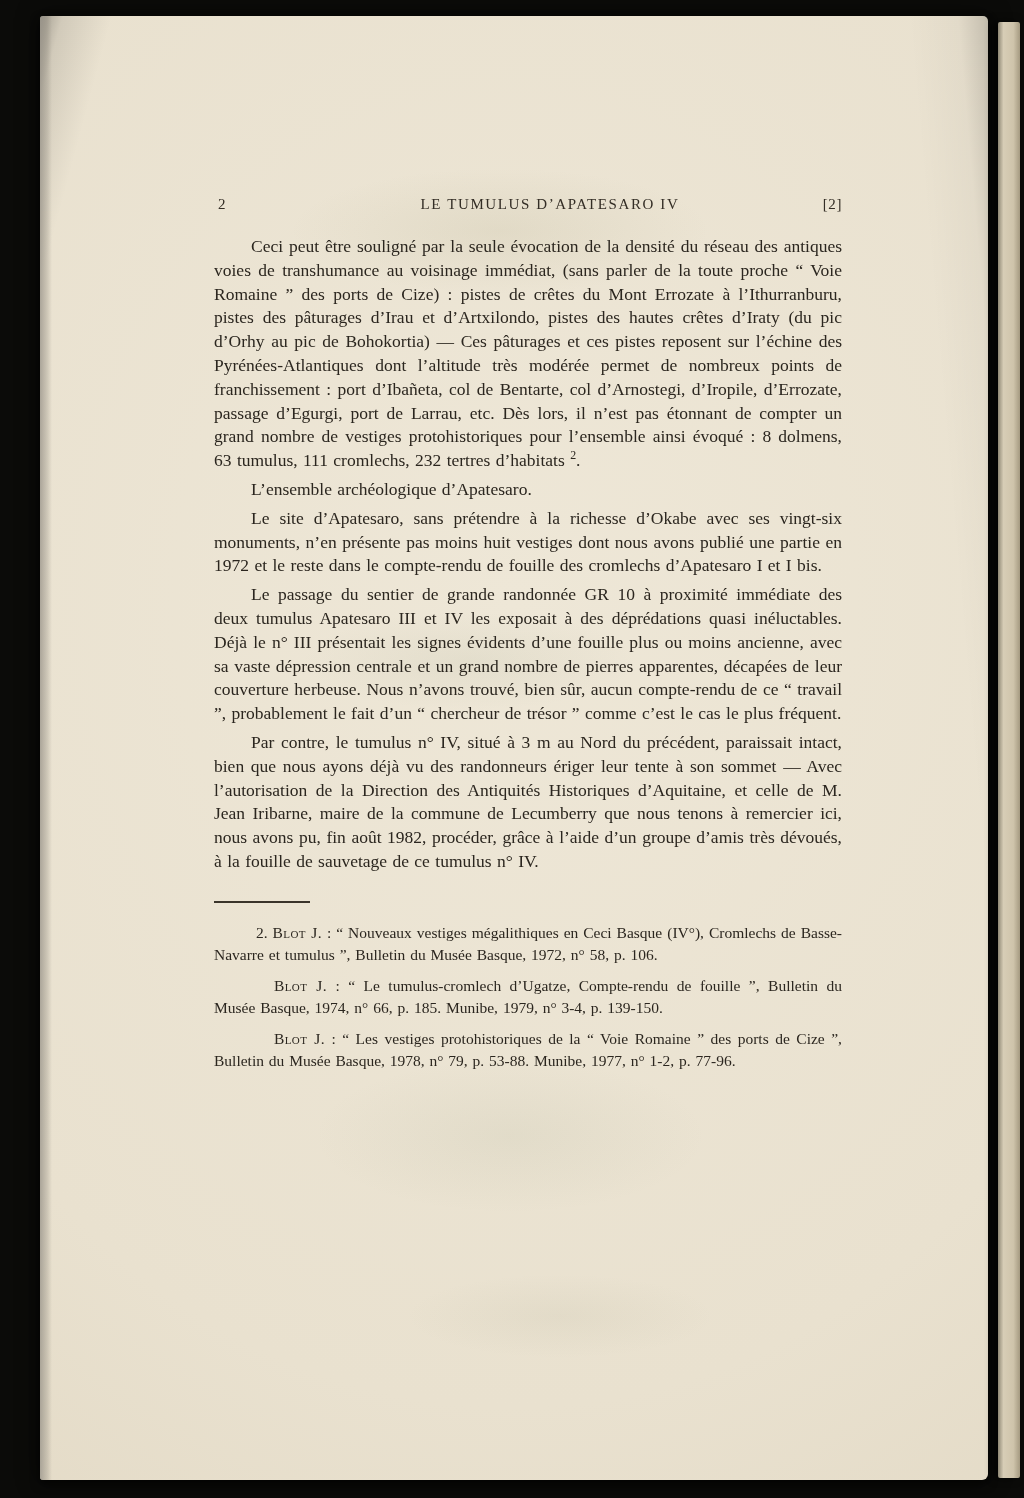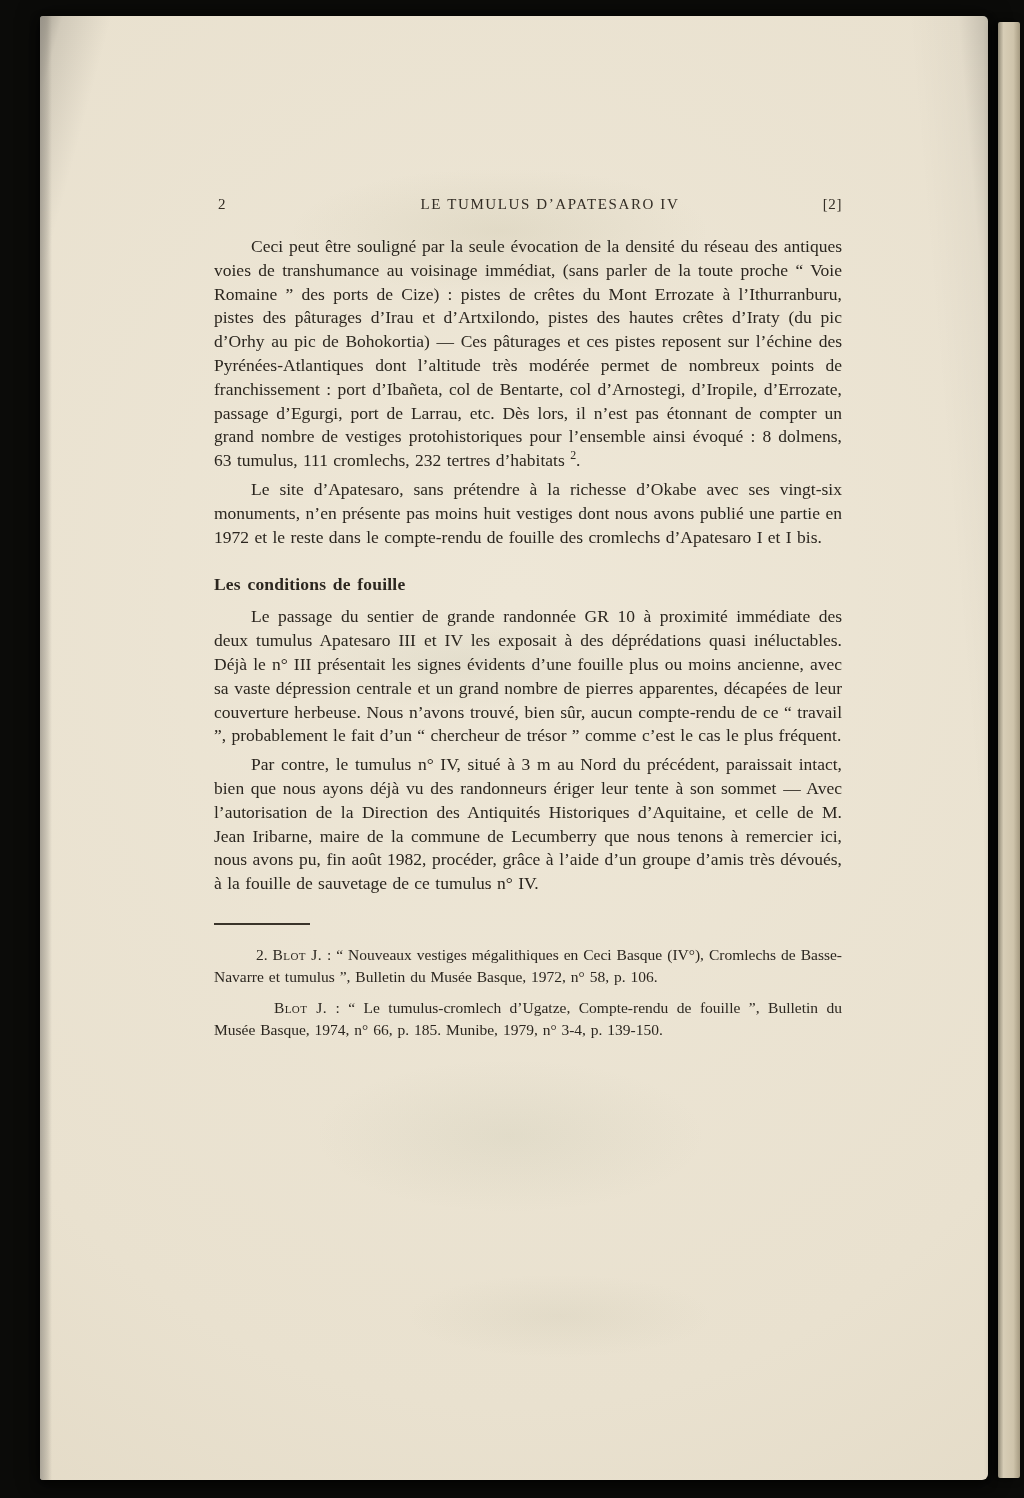--- a/index.html
+++ b/index.html
@@ -152,31 +152,32 @@
     <div class="text-area">
 
       <div class="running-header">
         <span class="hdr-left">2</span>
         <span class="hdr-title">LE TUMULUS D’APATESARO IV</span>
         <span class="hdr-right">[2]</span>
       </div>
 
       <div class="body-text">
           <p class="body-para"><span>Ceci peut être souligné par la seule évocation de la densité du réseau des antiques voies de transhumance au voisinage immédiat, (sans parler de la toute proche “ Voie Romaine ” des ports de Cize) : pistes de crêtes du Mont Errozate à l’Ithurranburu, pistes des pâturages d’Irau et d’Artxilondo, pistes des hautes crêtes d’Iraty (du pic d’Orhy au pic de Bohokortia) — Ces pâturages et ces pistes reposent sur l’échine des Pyrénées-Atlantiques dont l’altitude très modérée permet de nombreux points de franchissement : port d’Ibañeta, col de Bentarte, col d’Arnostegi, d’Iropile, d’Errozate, passage d’Egurgi, port de Larrau, etc. Dès lors, il n’est pas étonnant de compter un grand nombre de vestiges protohistoriques pour l’ensemble ainsi évoqué : 8 dolmens, 63 tumulus, 111 cromlechs, 232 tertres d’habitats </span><span class="seg-sup">2</span><span>.</span></p>
+          <p class="body-para"><span>L’ensemble archéologique d’Apatesaro.</span></p>
           <p class="body-para"><span>Le site d’Apatesaro, sans prétendre à la richesse d’Okabe avec ses vingt-six monuments, n’en présente pas moins huit vestiges dont nous avons publié une partie en 1972 et le reste dans le compte-rendu de fouille des cromlechs d’Apatesaro I et I bis.</span></p>
-          <h2 class="section-heading"><span>Les conditions de fouille</span></h2>
           <p class="body-para"><span>Le passage du sentier de grande randonnée GR 10 à proximité immédiate des deux tumulus Apatesaro III et IV les exposait à des déprédations quasi inéluctables. Déjà le n° III présentait les signes évidents d’une fouille plus ou moins ancienne, avec sa vaste dépression centrale et un grand nombre de pierres apparentes, décapées de leur couverture herbeuse. Nous n’avons trouvé, bien sûr, aucun compte-rendu de ce “ travail ”, probablement le fait d’un “ chercheur de trésor ” comme c’est le cas le plus fréquent.</span></p>
           <p class="body-para"><span>Par contre, le tumulus n° IV, situé à 3 m au Nord du précédent, paraissait intact, bien que nous ayons déjà vu des randonneurs ériger leur tente à son sommet — Avec l’autorisation de la Direction des Antiquités Historiques d’Aquitaine, et celle de M. Jean Iribarne, maire de la commune de Lecumberry que nous tenons à remercier ici, nous avons pu, fin août 1982, procéder, grâce à l’aide d’un groupe d’amis très dévoués, à la fouille de sauvetage de ce tumulus n° IV.</span></p>
         </div>
 
       <div class="footnote-rule"></div>
 
       <div class="footnotes">
           <p class="footnote fn-1"><span>2. </span><span class="seg-sc">Blot J.</span><span> : “ Nouveaux vestiges mégalithiques en Ceci Basque (IV°), Cromlechs de Basse-Navarre et tumulus ”, </span><span class="seg-i">Bulletin du Musée Basque,</span><span> 1972, n° 58, p. 106.</span></p>
           <p class="footnote fn-2"><span class="seg-sc">Blot J.</span><span> : “ Le tumulus-cromlech d’Ugatze, Compte-rendu de fouille ”, </span><span class="seg-i">Bulletin du Musée Basque,</span><span> 1974, n° 66, p. 185. </span><span class="seg-i">Munibe,</span><span> 1979, n° 3-4, p. 139-150.</span></p>
+          <p class="footnote fn-3"><span class="seg-sc">Blot J.</span><span> : “ Les vestiges protohistoriques de la “ Voie Romaine ” des ports de Cize ”, </span><span class="seg-i">Bulletin du Musée Basque,</span><span> 1978, n° 79, p. 53-88. </span><span class="seg-i">Munibe,</span><span> 1977, n° 1-2, p. 77-96.</span></p>
         </div>
 
     </div>
   </div>
 
   <div class="next-page-edge"></div>
 
 </div>
 
 </body></html>

